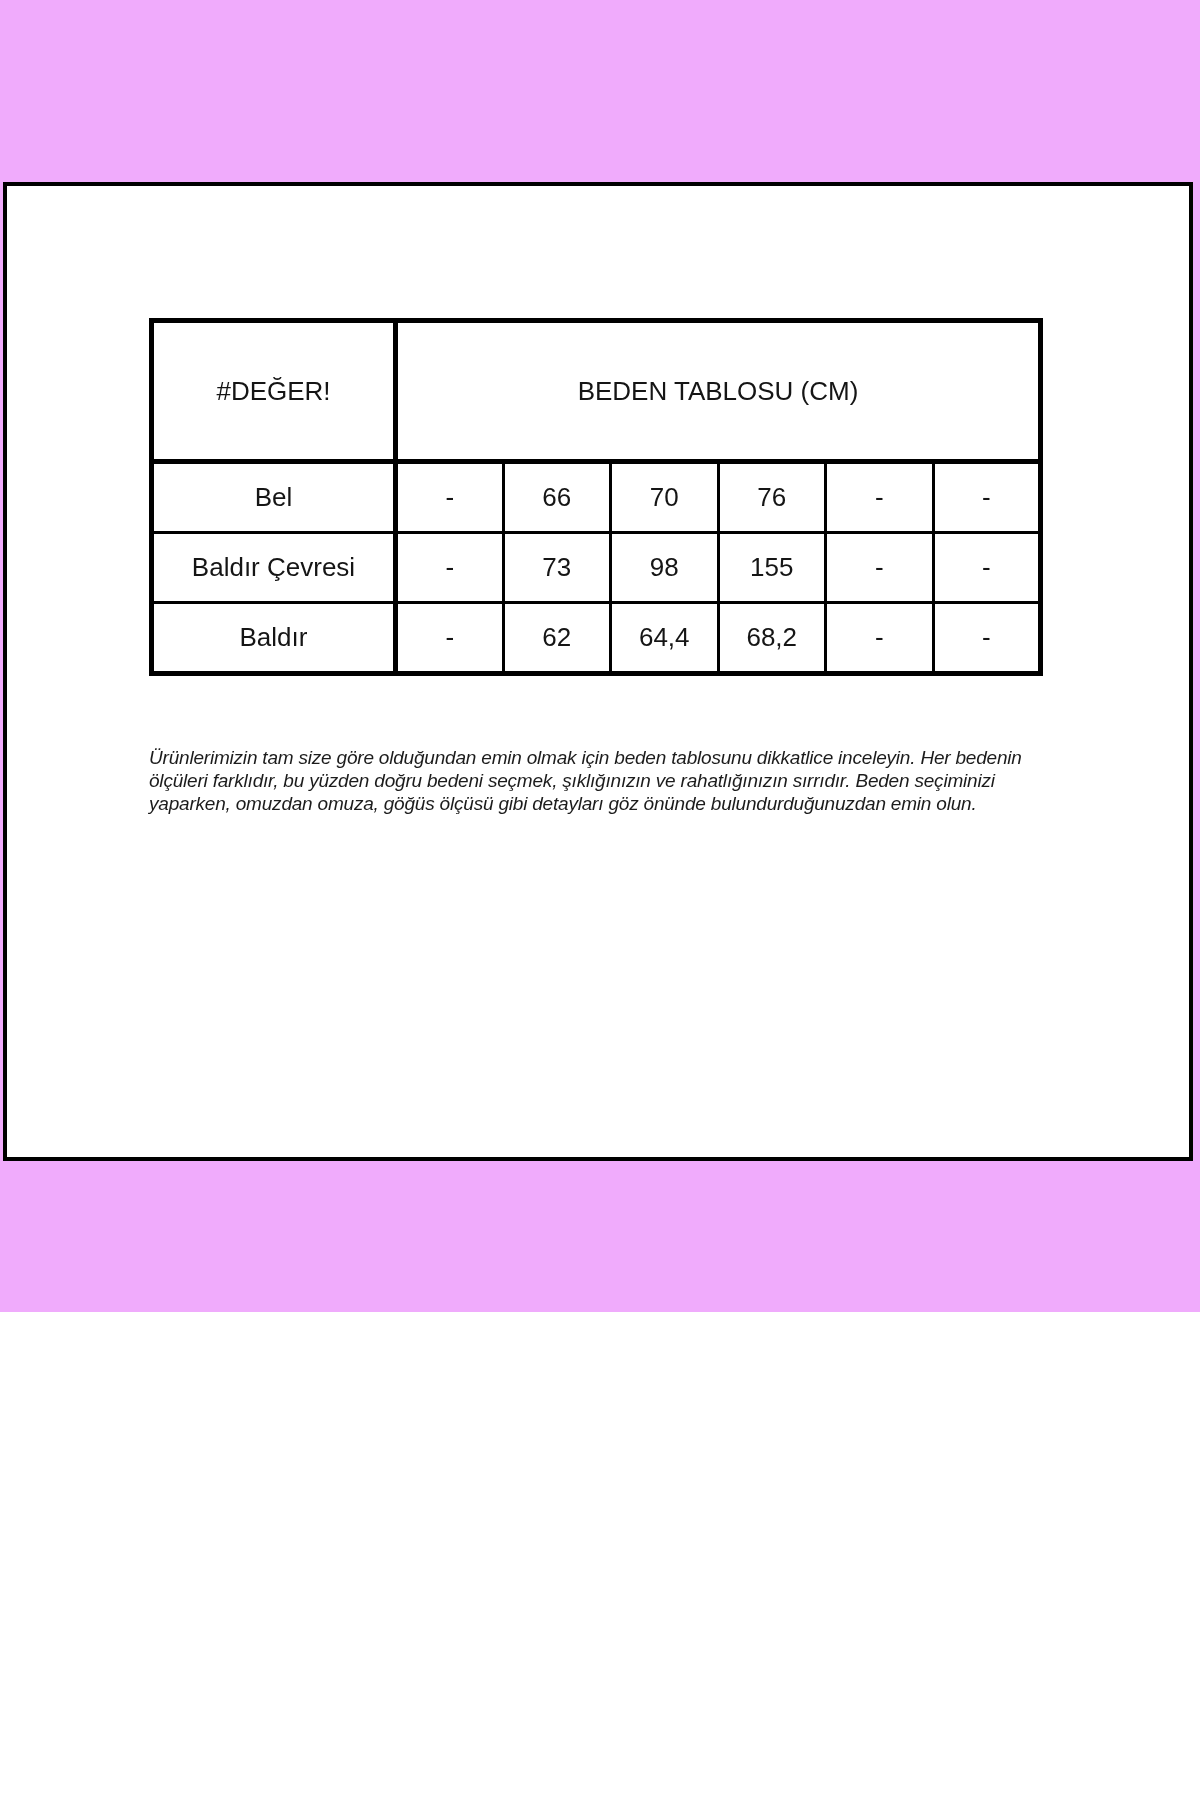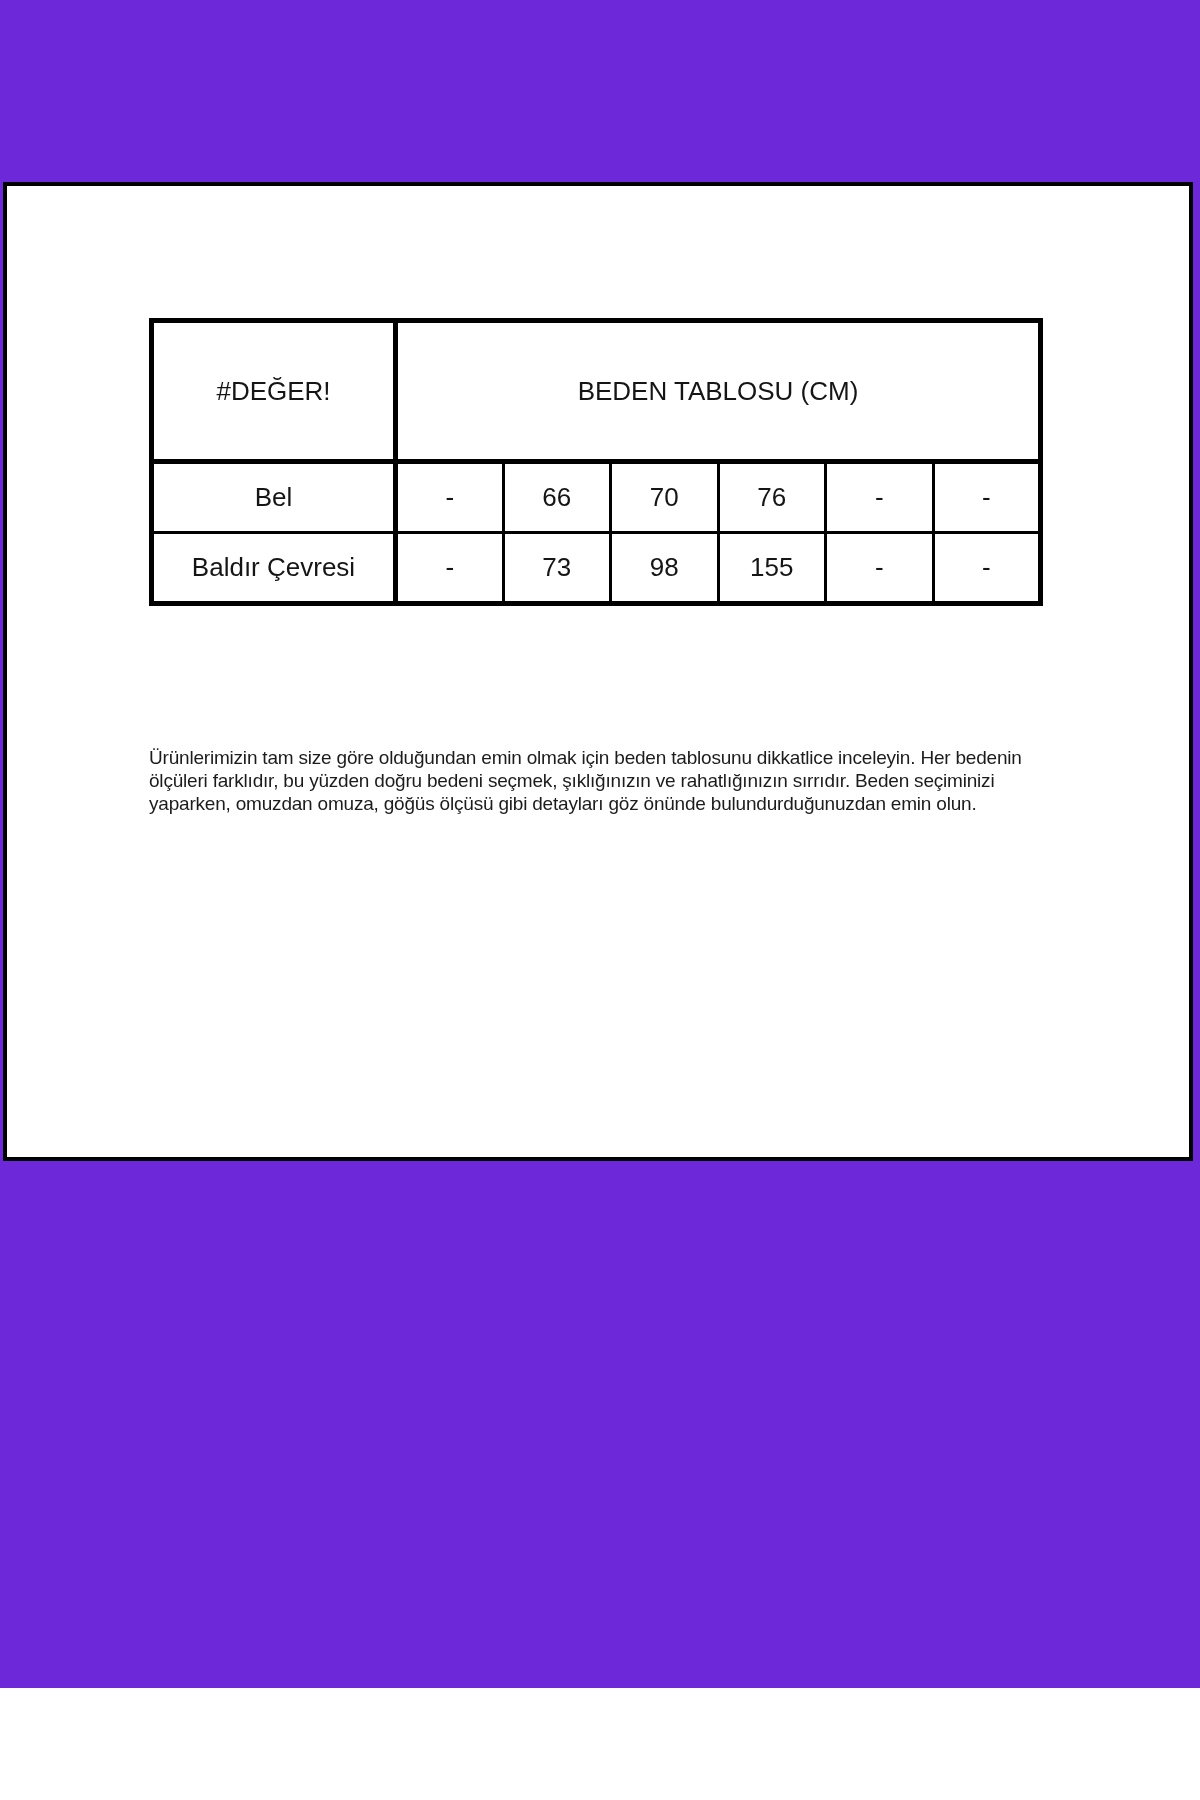--- a/index.html
+++ b/index.html
@@ -3,22 +3,22 @@
 <meta charset="utf-8">
 <style>
   html, body {
     margin: 0;
     padding: 0;
     background: #ffffff;
   }
   .page {
     position: relative;
     width: 1200px;
-    height: 1688px;
-    background: #6d28d9;
+    height: 1312px;
+    background: #f0abfc;
     font-family: "Liberation Sans", sans-serif;
     color: #1a1a1a;
     overflow: hidden;
   }
   .content-frame {
     position: absolute;
     left: 3px;
     top: 182px;
     width: 1190px;
     height: 979px;
@@ -62,20 +62,21 @@
     left: 142px;
     top: 560px;
     width: 906px;
     font-size: 19px;
     line-height: 23px;
     letter-spacing: -0.2px;
     color: #1c1c1c;
   }
   .notes p {
     margin: 0 0 23px 0;
+    font-style: italic;
   }
 </style>
 </head>
 <body>
 
 <div class="page">
   <div class="content-frame">
 
     <table class="size-chart">
       <colgroup>
@@ -103,20 +104,29 @@
         </tr>
         <tr class="data-row">
           <td class="label-cell">Baldır Çevresi</td>
           <td>-</td>
           <td>73</td>
           <td>98</td>
           <td>155</td>
           <td>-</td>
           <td>-</td>
         </tr>
+        <tr class="data-row">
+          <td class="label-cell">Baldır</td>
+          <td>-</td>
+          <td>62</td>
+          <td>64,4</td>
+          <td>68,2</td>
+          <td>-</td>
+          <td>-</td>
+        </tr>
       </tbody>
     </table>
 
     <div class="notes">
       <p>Ürünlerimizin tam size göre olduğundan emin olmak için beden tablosunu dikkatlice inceleyin. Her bedenin ölçüleri farklıdır, bu yüzden doğru bedeni seçmek, şıklığınızın ve rahatlığınızın sırrıdır. Beden seçiminizi yaparken, omuzdan omuza, göğüs ölçüsü gibi detayları göz önünde bulundurduğunuzdan emin olun.</p>
     </div>
 
   </div>
 </div>
 

